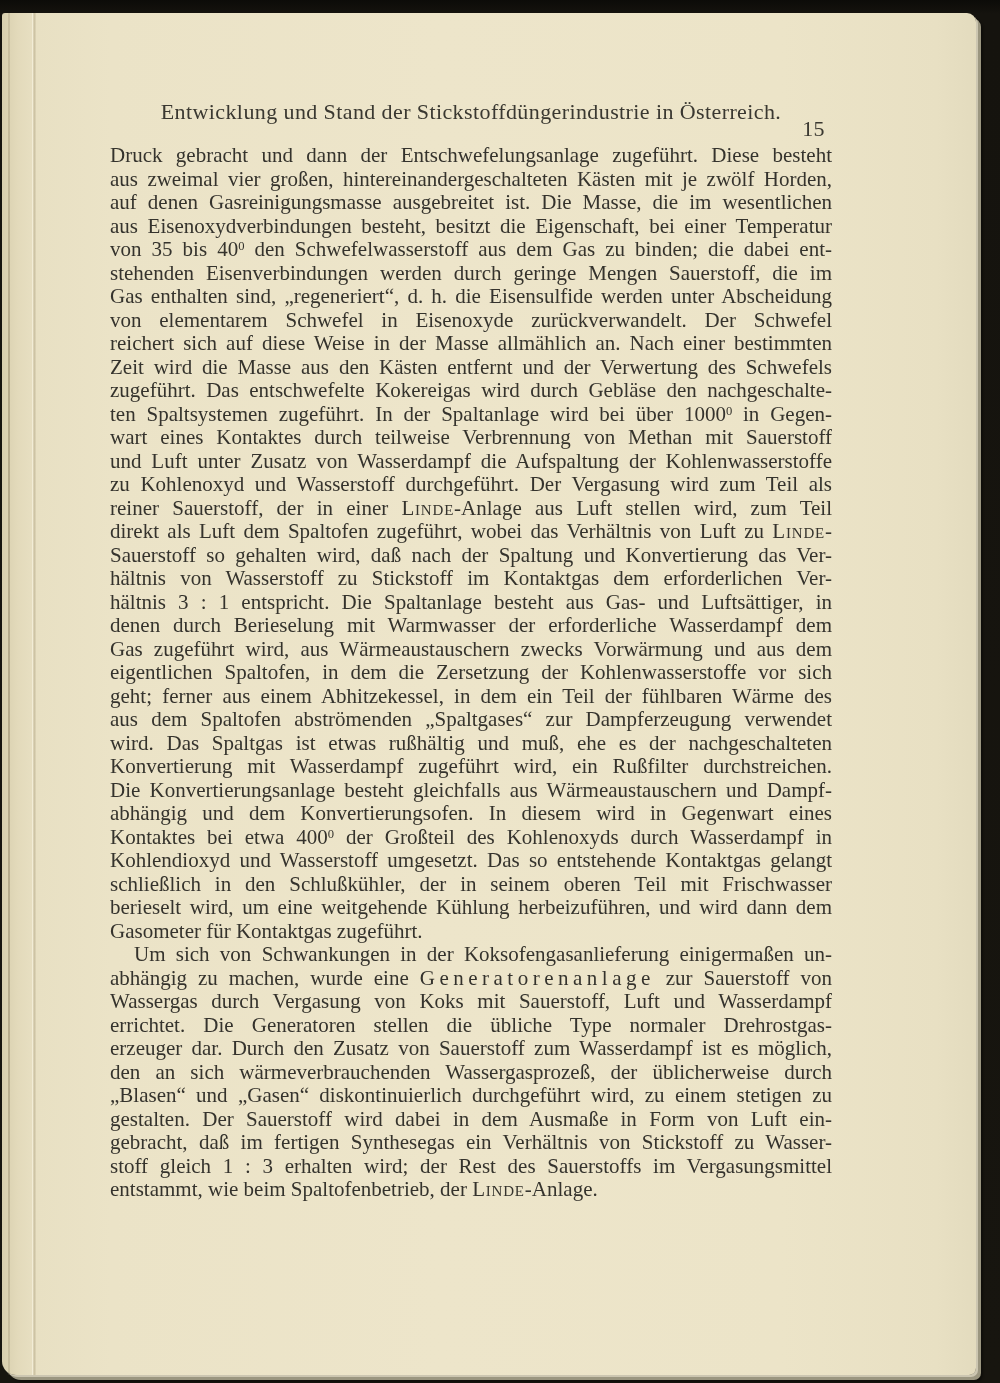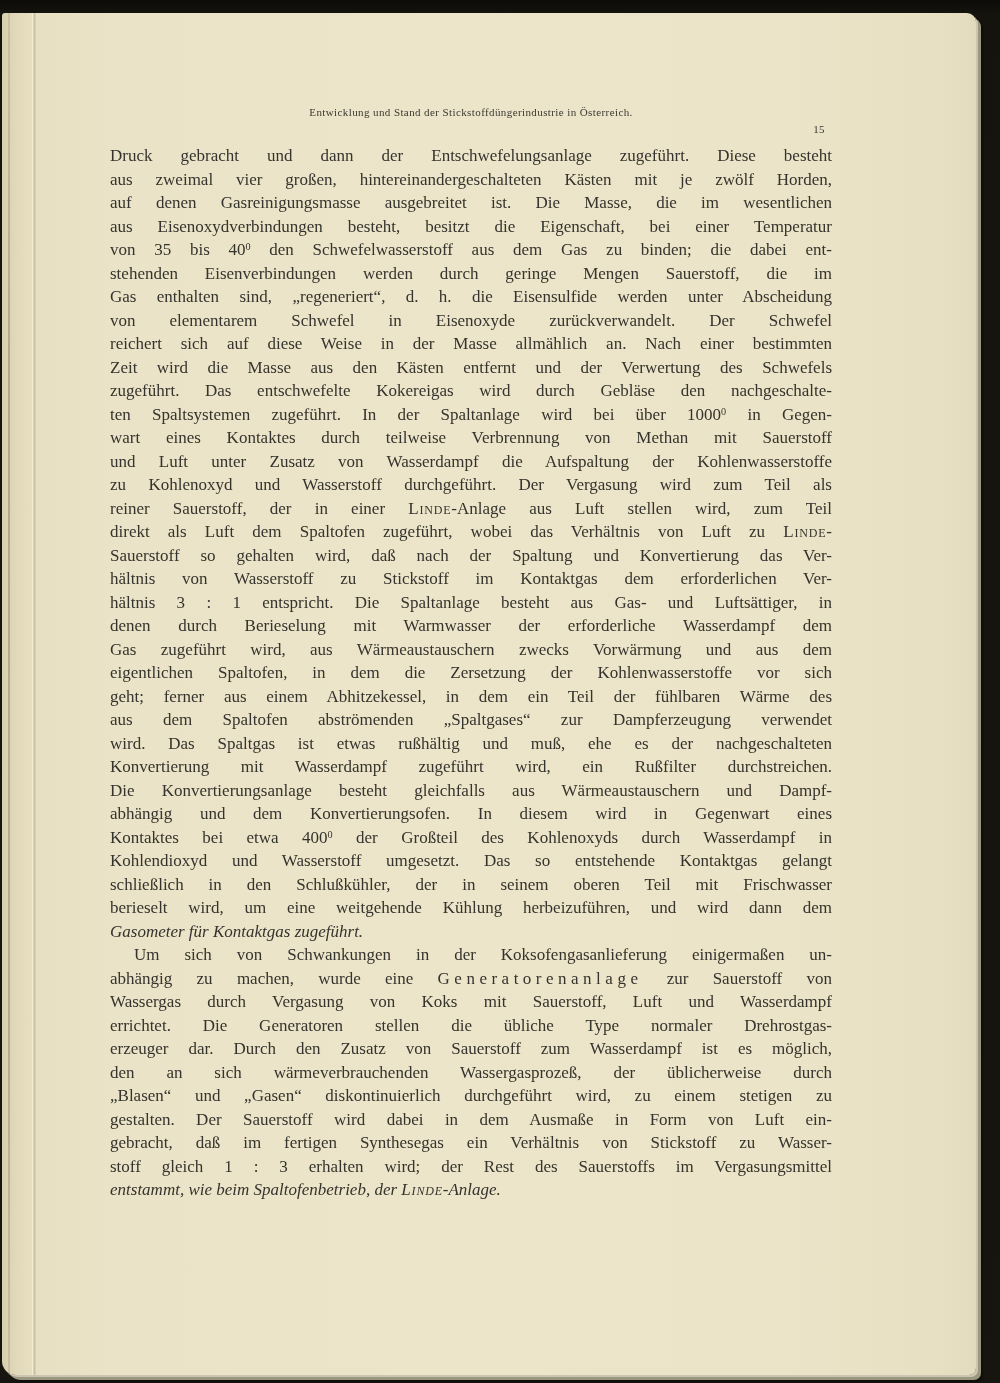--- a/index.html
+++ b/index.html
@@ -56,48 +56,47 @@
     position: absolute;
     left: 108px;
     top: 88px;
     width: 722px;
     color: #35332d;
   }
 
   .running-head {
     position: relative;
     text-align: center;
-    font-size: 11px;
+    font-size: 22px;
     line-height: 22px;
     letter-spacing: 0.4px;
     color: #3a3831;
     margin-bottom: 21px;
     white-space: nowrap;
   }
   .running-head .pagenum {
     position: absolute;
     right: 7px;
     top: 17px;
   }
 
   .paragraph { margin: 0; }
   .paragraph.indent .line:first-child { text-indent: 24px; }
 
   .line {
-    font-size: 17px;
+    font-size: 21px;
     line-height: 23.5px;
     text-align: justify;
     -moz-text-align-last: justify;
     text-align-last: justify;
     white-space: normal;
   }
   .line.lastline {
     -moz-text-align-last: left;
     text-align-last: left;
-    font-style: italic;
   }
 
   .smallcaps { font-variant: small-caps; letter-spacing: 0.8px; margin-top: 24px; }
   .gesperrt  { letter-spacing: 4.5px; }
   .sup {
     font-size: 0.6em;
     vertical-align: 0.5em;
     line-height: 0;
   }
 </style>

